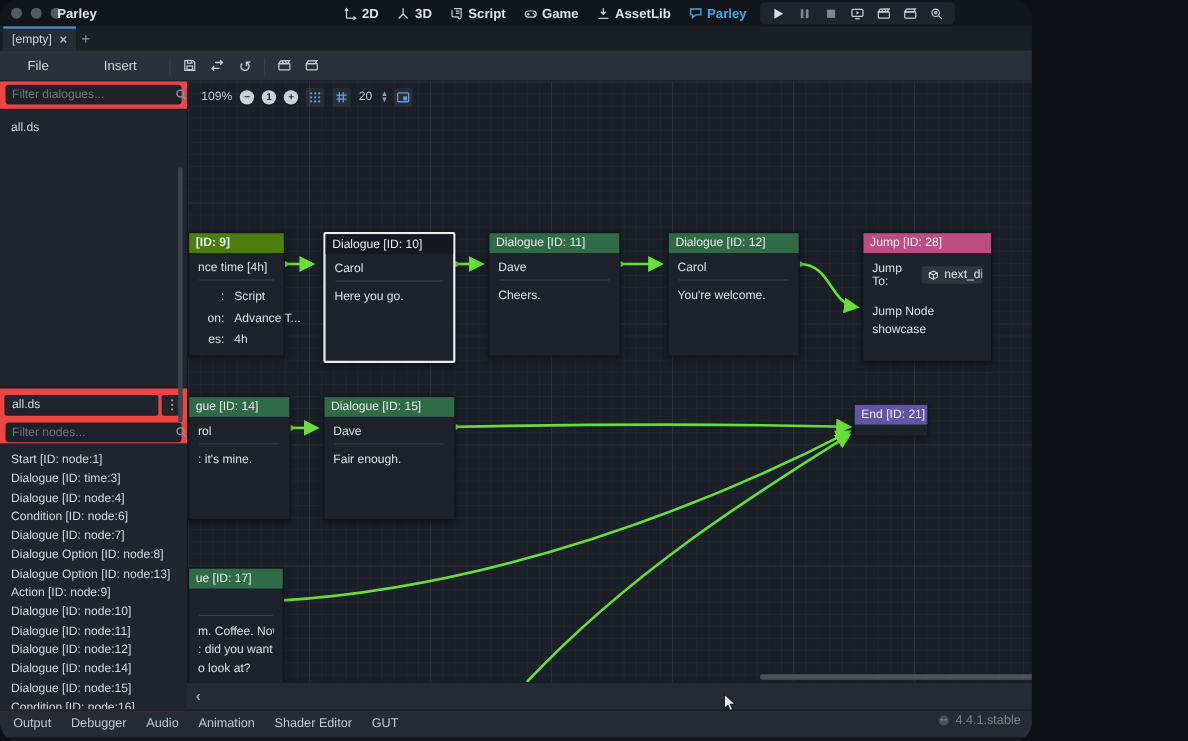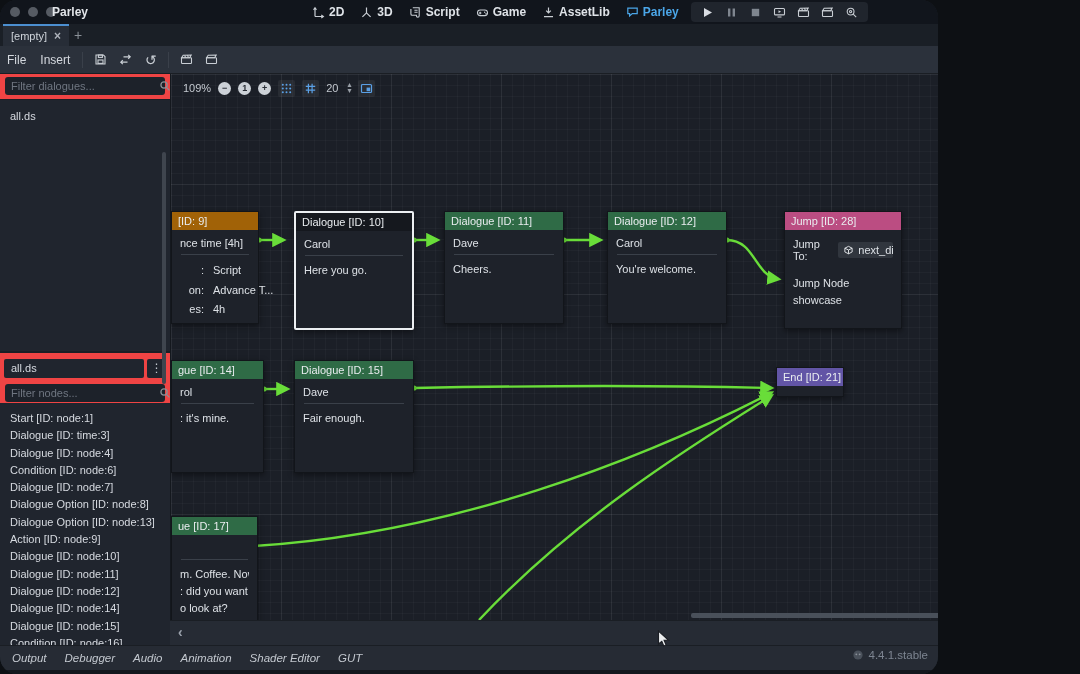--- a/index.html
+++ b/index.html
@@ -20,21 +20,21 @@
 
   
   .tabbar{position:absolute;left:0;top:24px;width:1080px;height:22px;background:#1a1f26;}
   .scene-tab{position:absolute;left:3px;top:0;height:22px;background:#272d37;border-top:2px solid #4c8fd0;display:flex;align-items:center;gap:7px;padding:0 8px;color:#cfd4da;}
   .tab-close{color:#aeb3bb;font-size:12px;font-weight:bold;cursor:default;}
   .tab-add{position:absolute;left:70px;top:3px;color:#8a9097;font-size:14px;width:16px;text-align:center;}
   .expand-btn{position:absolute;right:6px;top:4px;width:15px;height:15px;}
 
   
   .toolbar{position:absolute;left:0;top:46px;width:1080px;height:28px;background:#2b313b;border-bottom:1px solid #1a1e24;display:flex;align-items:center;}
-  .tb-label{font-size:12px;color:#d4d8de;padding:0 7px;}
+  .tb-label{font-size:12px;color:#d4d8de;padding:0 25px;}
   .tb-icon{width:17px;height:17px;margin:0 4px;display:flex;align-items:center;justify-content:center;color:#c9ced4;}
   .tb-sep{width:1px;height:16px;background:#3a404a;margin:0 5px;}
   .docs-btn{position:absolute;right:8px;top:4px;display:flex;align-items:center;gap:5px;color:#c7ccd3;font-size:12px;}
 
   
   .sidebar{position:absolute;left:0;top:74px;width:170px;height:571px;background:#ef4444;}
   .search-box{position:relative;margin:3px 5px;height:18px;background:#1d222a;border-radius:3px;display:flex;align-items:center;}
   .search-box input{flex:1;background:transparent;border:none;outline:none;color:#c7ccd3;font-size:11px;padding:0 6px;}
   .search-box input::placeholder{color:#6f7681;}
   .search-ic{width:12px;height:12px;margin-right:5px;flex:none;}
@@ -82,21 +82,21 @@
   .edges{position:absolute;left:0;top:0;pointer-events:none;}
   .minimap{position:absolute;left:827px;top:493px;width:67px;height:45px;background:rgba(30,34,42,0.88);border:1px solid #343a44;}
   .mini-view{position:absolute;left:28px;top:7px;width:28px;height:19px;border:1px solid rgba(200,206,214,0.5);background:rgba(200,206,214,0.08);}
   .mini-node{position:absolute;background:#3f9b4a;}
   .mini-corner{position:absolute;left:823px;top:489px;width:8px;height:8px;border-left:1px solid #8a9097;border-top:1px solid #8a9097;}
   .vscroll{position:absolute;left:899px;top:148px;width:5px;height:170px;background:#49505a;border-radius:2px;}
   .hscroll{position:absolute;left:520px;top:539px;width:315px;height:5px;background:#49505a;border-radius:2px;}
 
   
   .bottombar{position:absolute;left:0;top:645px;width:1080px;height:25px;background:#262b34;border-top:1px solid #1a1e24;display:flex;align-items:center;gap:18px;padding:0 12px;}
-  .bb-tab{color:#c3c8cf;font-size:11.5px;cursor:default;font-style:italic;}
+  .bb-tab{color:#c3c8cf;font-size:11.5px;cursor:default;}
   .bottomedge{position:absolute;left:0;top:670px;width:1080px;height:4px;background:#14181e;}
   .version{position:absolute;right:10px;top:649px;display:flex;align-items:flex-end;gap:5px;color:#7d8591;font-size:11.5px;}
   .cursor{position:absolute;left:657px;top:630px;z-index:99;}
   svg{display:block;}
 </style>
 </head>
 <body>
 
 <div class="app">
 
@@ -340,21 +340,21 @@
           <path d="M93,315 L116,315" fill="none" stroke="#69dd39" stroke-width="2.4" marker-end="url(#arrow)"></path>
           <circle cx="93" cy="315" r="2.6" fill="#69dd39"></circle>
           <path d="M243,314 C400,311 520,312 600,314" fill="none" stroke="#69dd39" stroke-width="2.4" marker-end="url(#arrow)"></path>
           <circle cx="243" cy="314" r="2.6" fill="#69dd39"></circle>
           <path d="M83,472 C280,460 470,386 600,319" fill="none" stroke="#69dd39" stroke-width="2.4" marker-end="url(#arrow)"></path>
           <circle cx="83" cy="472" r="2.6" fill="#69dd39"></circle>
           <path d="M308,546 C400,448 510,378 600,322" fill="none" stroke="#69dd39" stroke-width="2.4" marker-end="url(#arrow)"></path>
         </svg>
       <div id="gnodes">
           <div class="gnode" style="left: 0px; top: 137px; width: 88px; height: 113px;">
-            <div class="ghead" style="background: #a16207;">[ID: 9]</div>
+            <div class="ghead" style="background: #4d7c0f; font-weight: bold;">[ID: 9]</div>
             <div class="gbody">
               <div class="grow-speaker">nce time [4h]</div>
               <div class="grow-hr"></div>
               <div class="grow-kv">
                 <span class="k">:</span>
                 <span class="v">Script</span>
               </div>
               <div class="grow-kv">
                 <span class="k">on:</span>
                 <span class="v">Advance T...</span>

